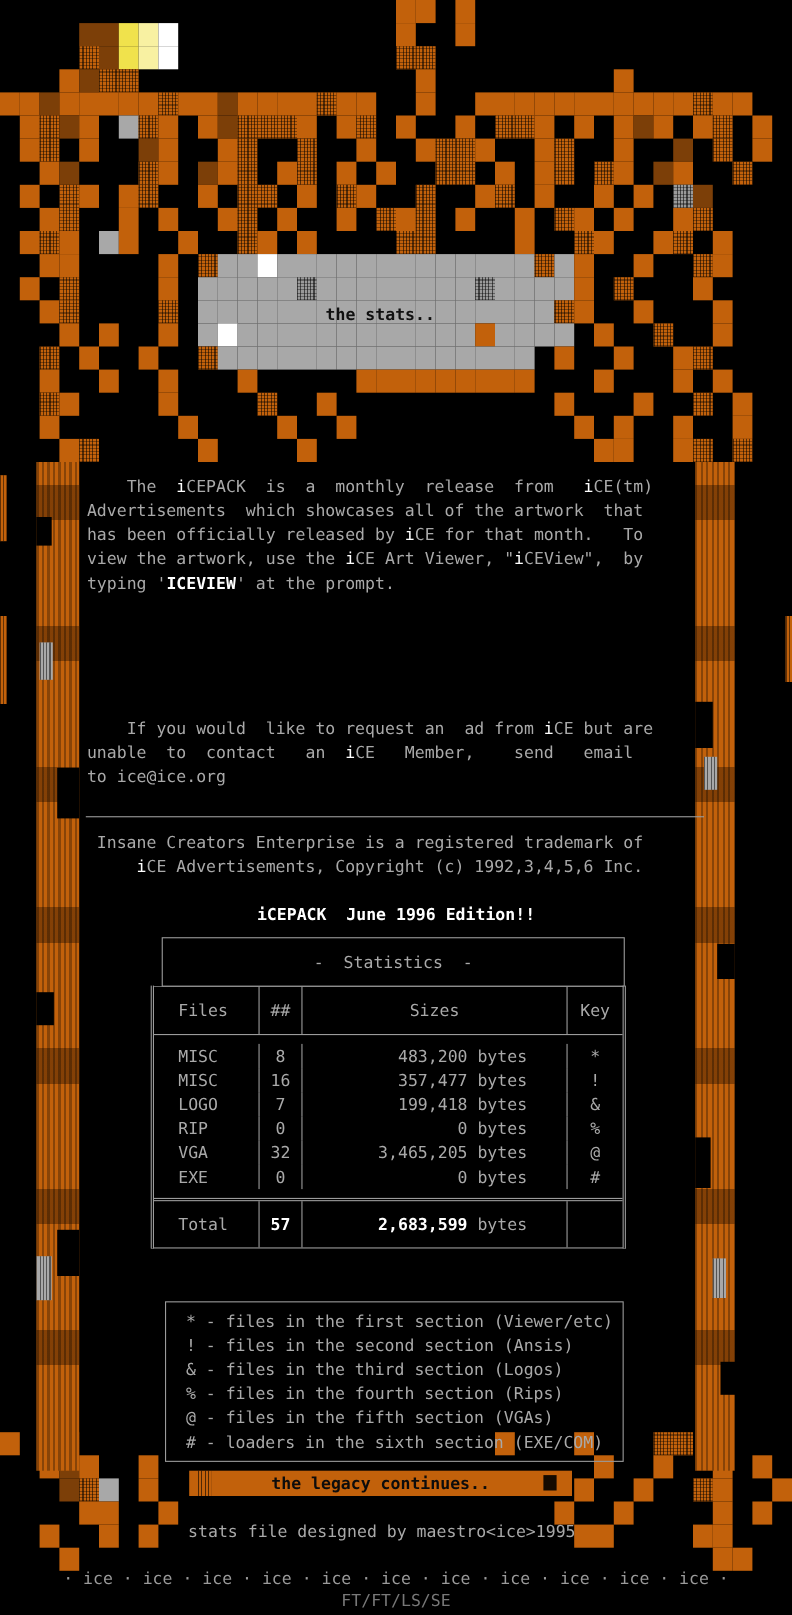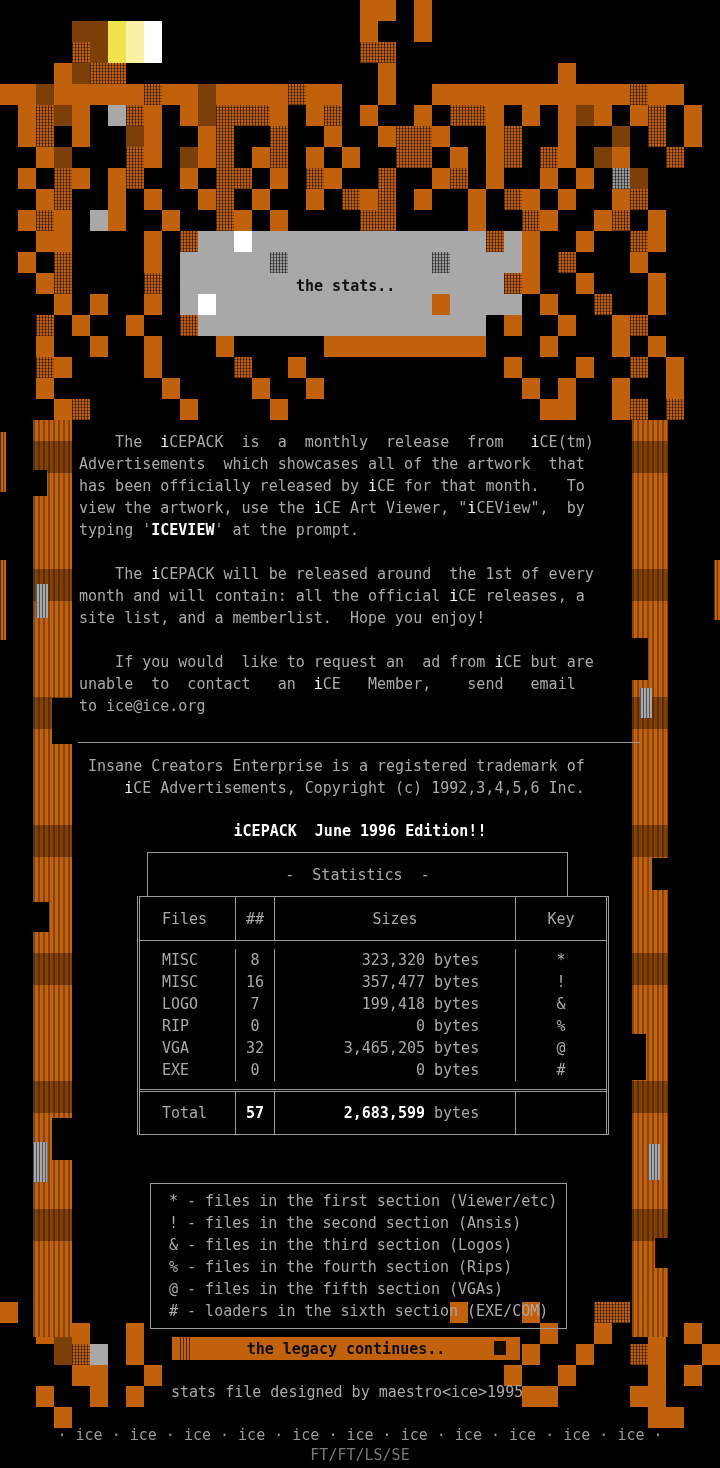--- a/index.html
+++ b/index.html
@@ -43,21 +43,21 @@
   
   .blob-label{font-size:15px;font-weight:bold;color:#101010;letter-spacing:0px;}
 
   .divider{position:absolute;left:78px;top:742px;width:562px;height:0;
            border-top:1px solid #9b9b9b;}
 
   
   .gbox{position:absolute;border:1px solid #9b9b9b;box-sizing:border-box;}
   .stats-title-box{left:147px;top:852px;width:421px;height:45px;
                    display:flex;align-items:center;justify-content:center;}
-  .stats-table{left:137px;top:896px;width:472px;border-left:3px double #9b9b9b;
+  .stats-table{left:137px;top:896px;width:432px;border-left:3px double #9b9b9b;
                border-right:3px double #9b9b9b;}
   .t-row{display:flex;align-items:center;}
   .t-head{height:43px;border-bottom:1px solid #9b9b9b;}
   .t-body{padding:8px 0;}
   .t-body .t-row{height:22px;}
   .t-total{height:42px;border-top:3px double #9b9b9b;}
   .c-file{width:95px;padding-left:22px;box-sizing:border-box;}
   .c-num{width:38px;text-align:center;border-left:1px solid #9b9b9b;
          border-right:1px solid #9b9b9b;align-self:stretch;display:flex;
          align-items:center;justify-content:center;}
@@ -494,23 +494,20 @@
       <div class="patch p-Do" style="left: 714px; top: 560px; width: 6px; height: 60px;"></div>
     </div>
 
   <div class="abs blob-label" style="left:296px;top:277px;">the stats..</div>
 
   <div class="abs mono" style="left:79px;top:431px;">    The  <span class="wi">i</span>CEPACK  is  a  monthly  release  from   <span class="wi">i</span>CE(tm)
 Advertisements  which showcases all of the artwork  that
 has been officially released by <span class="wi">i</span>CE for that month.   To
 view the artwork, use the <span class="wi">i</span>CE Art Viewer, "<span class="wi">i</span>CEView",  by
 typing '<b class="bw">ICEVIEW</b>' at the prompt.</div>
-  <div class="abs mono" style="left:79px;top:563px;">    The <span class="wi">i</span>CEPACK will be released around  the 1st of every
-month and will contain: all the official <span class="wi">i</span>CE releases, a
-site list, and a memberlist.  Hope you enjoy!</div>
   <div class="abs mono" style="left:79px;top:651px;">    If you would  like to request an  ad from <span class="wi">i</span>CE but are
 unable  to  contact   an  <span class="wi">i</span>CE   Member,    send   email
 to ice@ice.org</div>
 
   <div class="divider"></div>
 
   <div class="abs mono" style="left:88px;top:755px;">Insane Creators Enterprise is a registered trademark of
     <span class="wi">i</span>CE Advertisements, Copyright (c) 1992,3,4,5,6 Inc.</div>
 
   <div class="abs mono bw center" style="top:820px;">iCEPACK  June 1996 Edition!!</div>
@@ -520,21 +517,21 @@
   </div>
 
   <div class="gbox stats-table">
     <div class="t-row t-head mono">
       <span class="c-file">Files</span>
       <span class="c-num hd">##</span>
       <span class="c-sizes" style="padding-left:0;text-align:center;">Sizes</span>
       <span class="c-key">Key</span>
     </div>
     <div class="t-body" id="stats-rows">
-        <div class="t-row mono"><span class="c-file">MISC</span><span class="c-num">8</span><span class="c-sizes"><span class="sz">323,320</span> bytes</span><span class="c-key">*</span></div>
+        <div class="t-row mono"><span class="c-file">MISC</span><span class="c-num">8</span><span class="c-sizes"><span class="sz">483,200</span> bytes</span><span class="c-key">*</span></div>
         <div class="t-row mono"><span class="c-file">MISC</span><span class="c-num">16</span><span class="c-sizes"><span class="sz">357,477</span> bytes</span><span class="c-key">!</span></div>
         <div class="t-row mono"><span class="c-file">LOGO</span><span class="c-num">7</span><span class="c-sizes"><span class="sz">199,418</span> bytes</span><span class="c-key">&amp;</span></div>
         <div class="t-row mono"><span class="c-file">RIP</span><span class="c-num">0</span><span class="c-sizes"><span class="sz">0</span> bytes</span><span class="c-key">%</span></div>
         <div class="t-row mono"><span class="c-file">VGA</span><span class="c-num">32</span><span class="c-sizes"><span class="sz">3,465,205</span> bytes</span><span class="c-key">@</span></div>
         <div class="t-row mono"><span class="c-file">EXE</span><span class="c-num">0</span><span class="c-sizes"><span class="sz">0</span> bytes</span><span class="c-key">#</span></div>
       </div>
     <div class="t-row t-total mono">
       <span class="c-file">Total</span>
       <span class="c-num bw">57</span>
       <span class="c-sizes"><span class="sz bw">2,683,599</span> <span>bytes</span></span>

